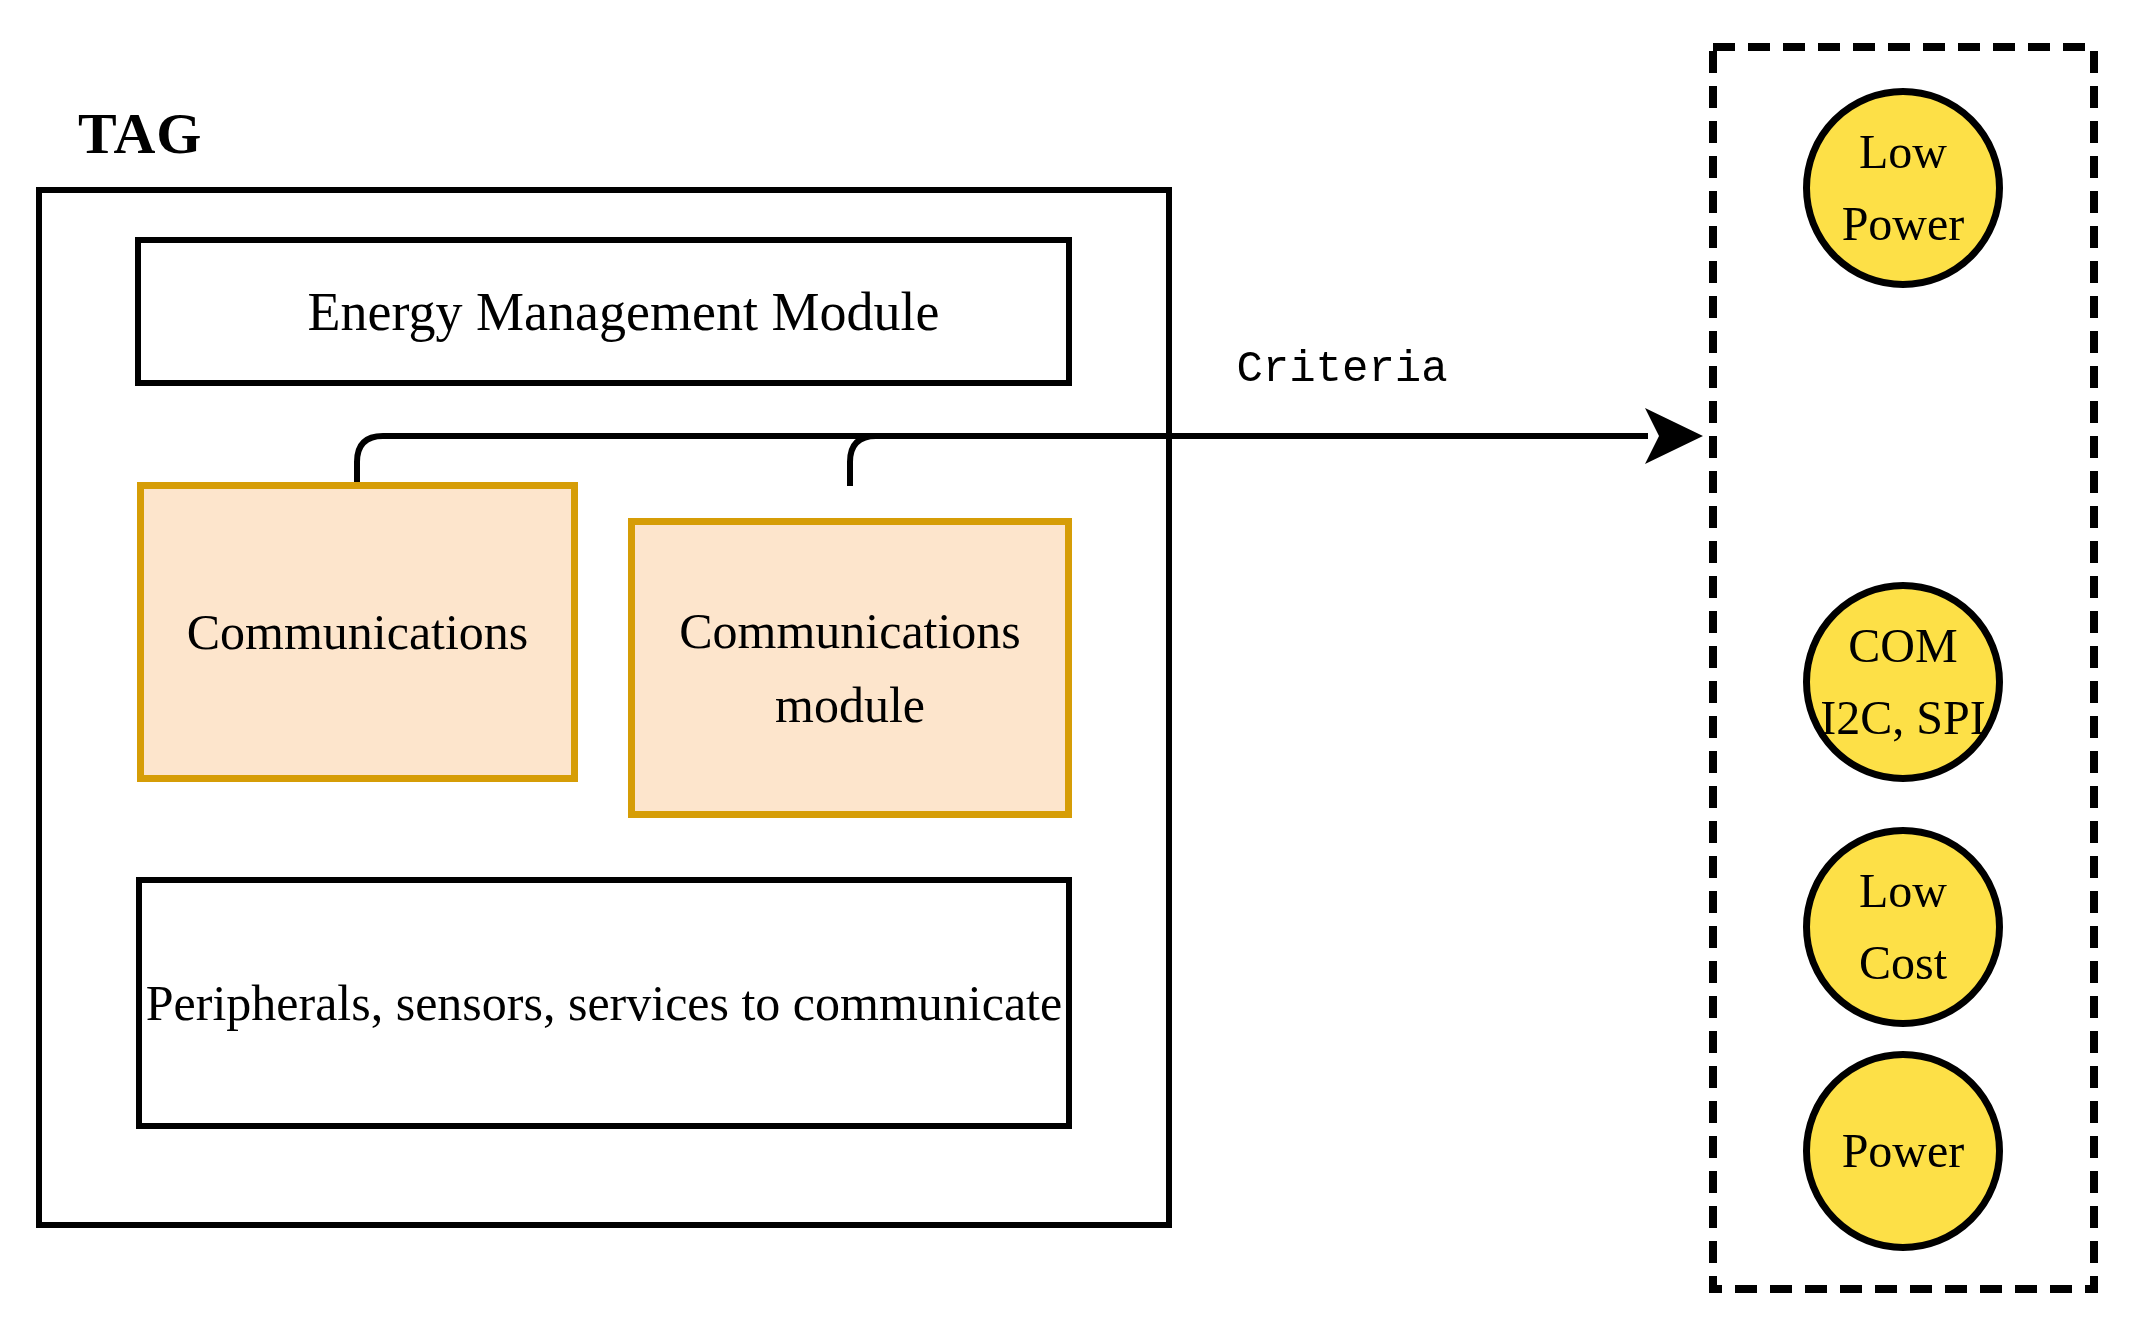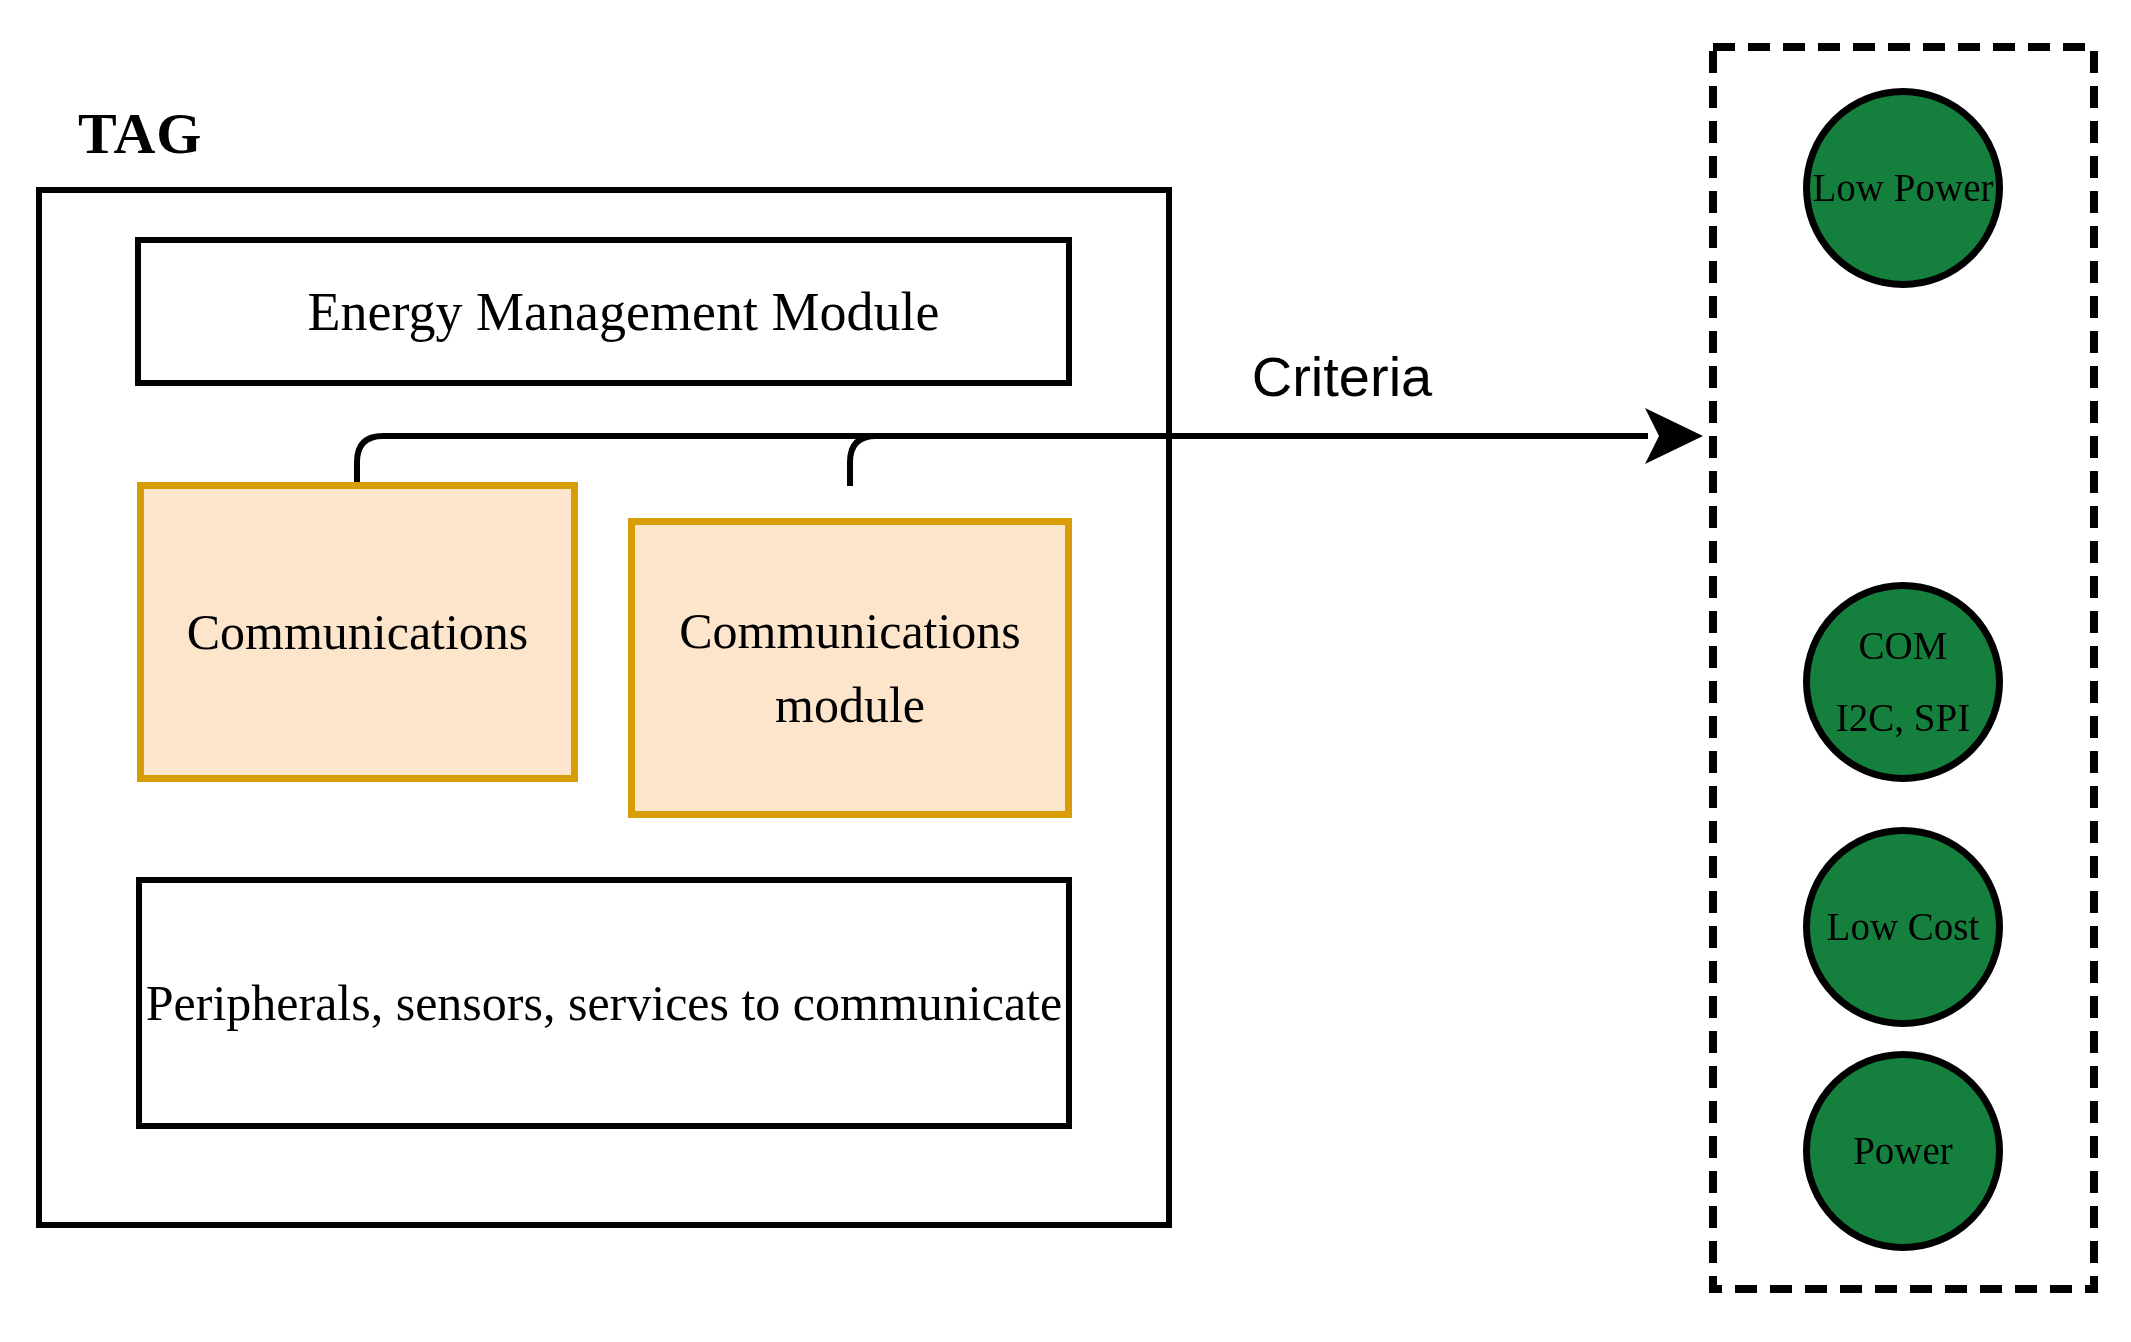--- a/index.html
+++ b/index.html
@@ -41,29 +41,29 @@
     border:7px solid var(--module-border,#D69D06);
     display:flex;flex-direction:column;align-items:center;justify-content:center;
     text-align:center;font-size:50px;line-height:74px;
   }
   #micro-box{left:137px;top:482px;width:441px;height:300px;}
   #comm-box{left:628px;top:482px;width:444px;height:300px;margin-top:36px;}
 
   #criteria-label{
     left:1222px;top:344px;width:240px;
     text-align:center;
-    font-family:Liberation Sans, sans-serif;
-    font-size:56px;
+    font-family:Liberation Mono, monospace;
+    font-size:44px;
   }
   .circle{
     left:1803px;width:200px;height:200px;
     border:7px solid #000;border-radius:50%;
     display:flex;flex-direction:column;align-items:center;justify-content:center;
-    text-align:center;font-size:39px;line-height:72px;
-    background:#15803d;
+    text-align:center;font-size:48px;line-height:72px;
+    background:#fde047;
   }
   #circle-low-power{top:88px;}
   #circle-ble{top:337px;}
   #circle-com{top:582px;}
   #circle-low-cost{top:827px;}
   #circle-size{top:1051px;}
   .stroke-line{stroke:var(--line,#000);fill:none;}
 </style>
 </head>
 <body>

